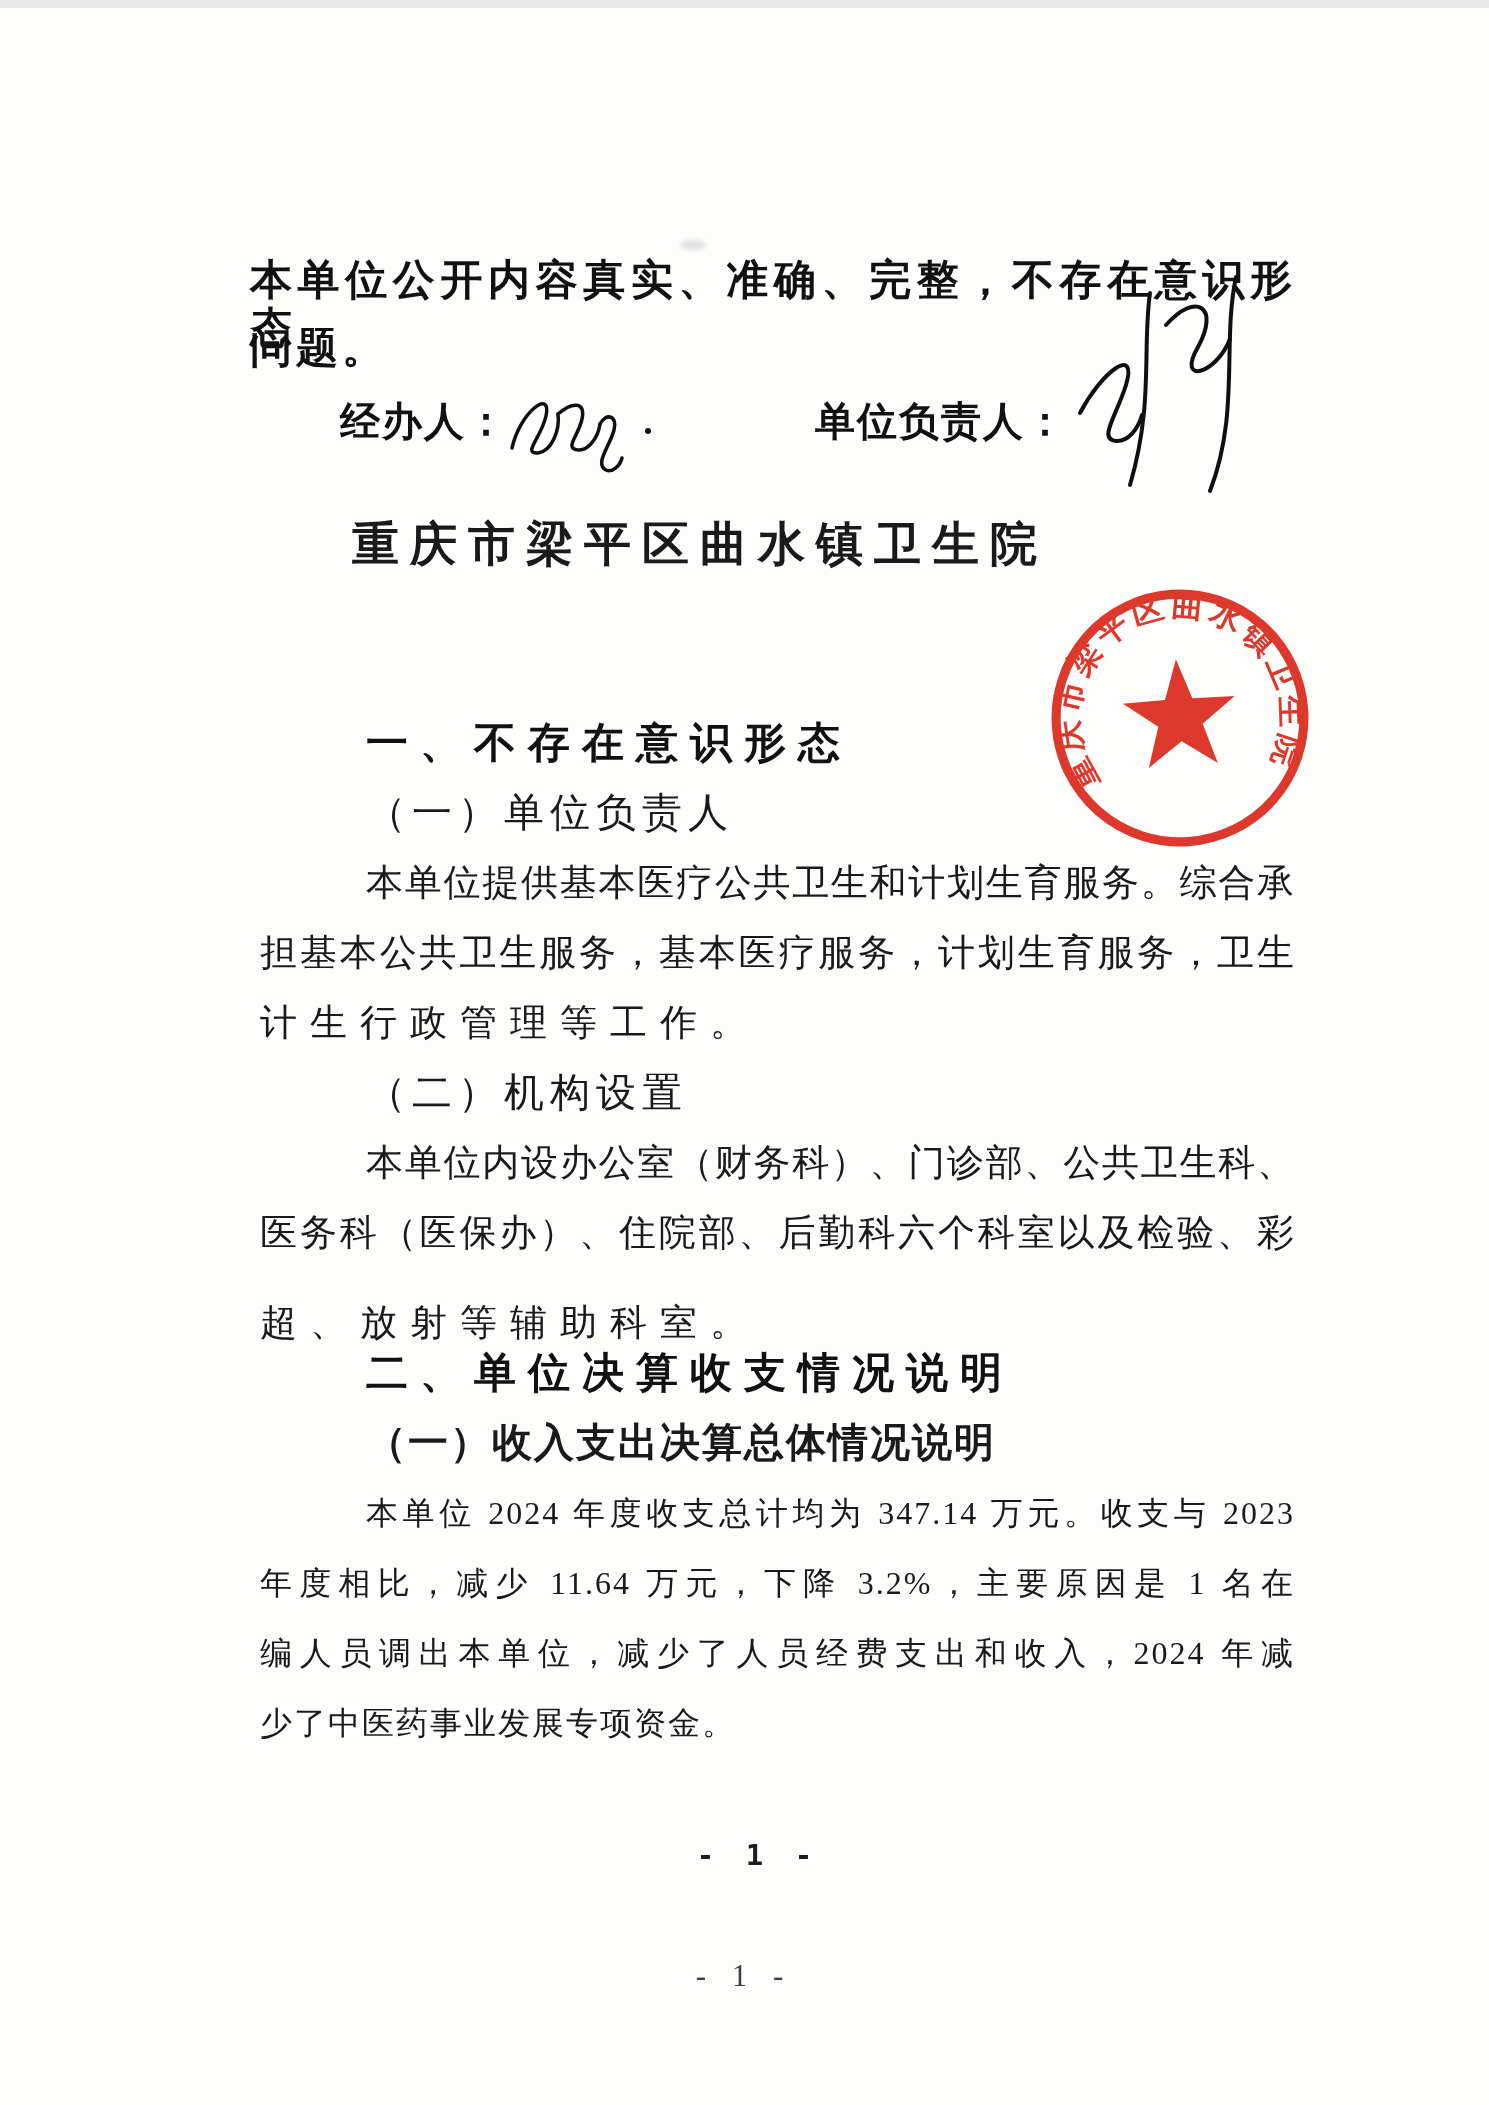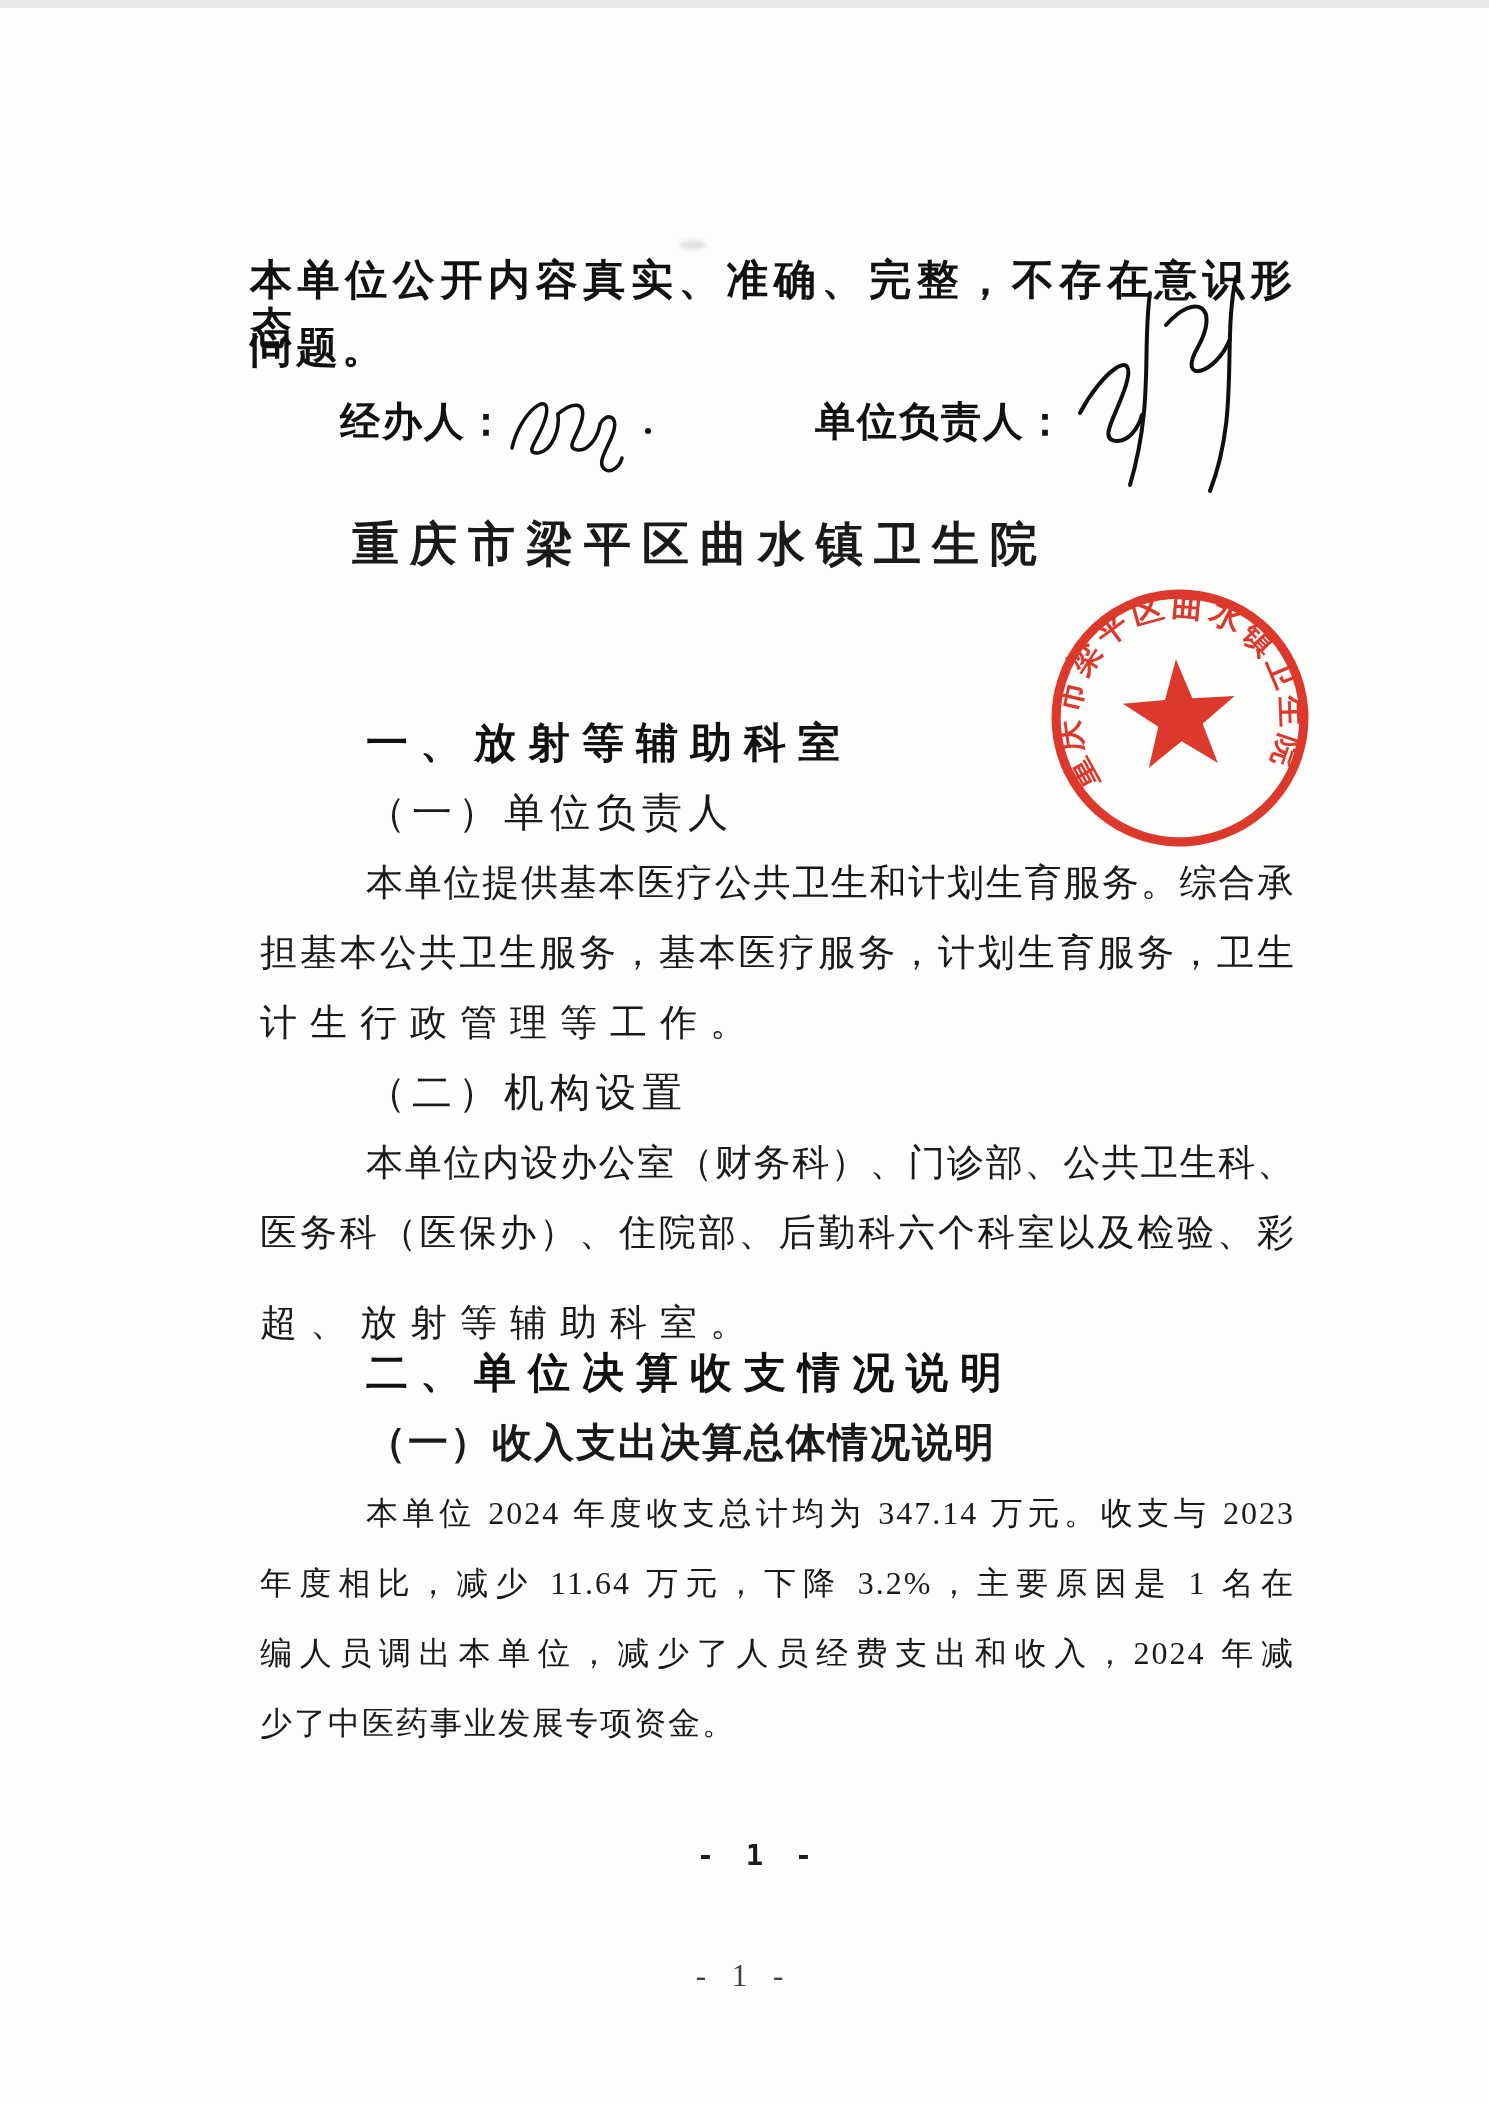--- a/index.html
+++ b/index.html
@@ -61,21 +61,21 @@
     <defs>
       <path id="sealArc" d="M 48.1 187.4 A 100 100 0 1 1 211.9 187.4" fill="none"></path>
     </defs>
     <circle cx="130" cy="130" r="122" fill="none" stroke-width="9" stroke="#dc2a1c"></circle>
     <polygon points="130,72 116.5,111.4 74.8,112.1 108.1,137.1 95.9,176.9 130,153 164.1,176.9 151.9,137.1 185.2,112.1 143.5,111.4" fill="#dc2a1c"></polygon>
     <text font-size="31" font-weight="bold" letter-spacing="5" font-family="&quot;Liberation Serif&quot;,&quot;DejaVu Serif&quot;,serif" fill="#dc2a1c">
       <textPath href="#sealArc">重庆市梁平区曲水镇卫生院</textPath>
     </text>
   </svg>
 
-  <div class="abs hei sec-hei" style="top:710px;">一、放射等辅助科室</div>
+  <div class="abs hei sec-hei" style="top:710px;">一、不存在意识形态</div>
   <div class="abs song sec-kai" style="top:780px;">（一）单位负责人</div>
 
   <div class="abs song body-line indent jus" style="top:850px;">本单位提供基本医疗公共卫生和计划生育服务。综合承</div>
   <div class="abs song body-line jus" style="top:920px;">担基本公共卫生服务，基本医疗服务，计划生育服务，卫生</div>
   <div class="abs song body-line wide" style="top:990px;">计生行政管理等工作。</div>
 
   <div class="abs song sec-kai" style="top:1060px;">（二）机构设置</div>
 
   <div class="abs song body-line indent jus" style="top:1130px;">本单位内设办公室（财务科）、门诊部、公共卫生科、</div>
   <div class="abs song body-line jus" style="top:1200px;">医务科（医保办）、住院部、后勤科六个科室以及检验、彩</div>

